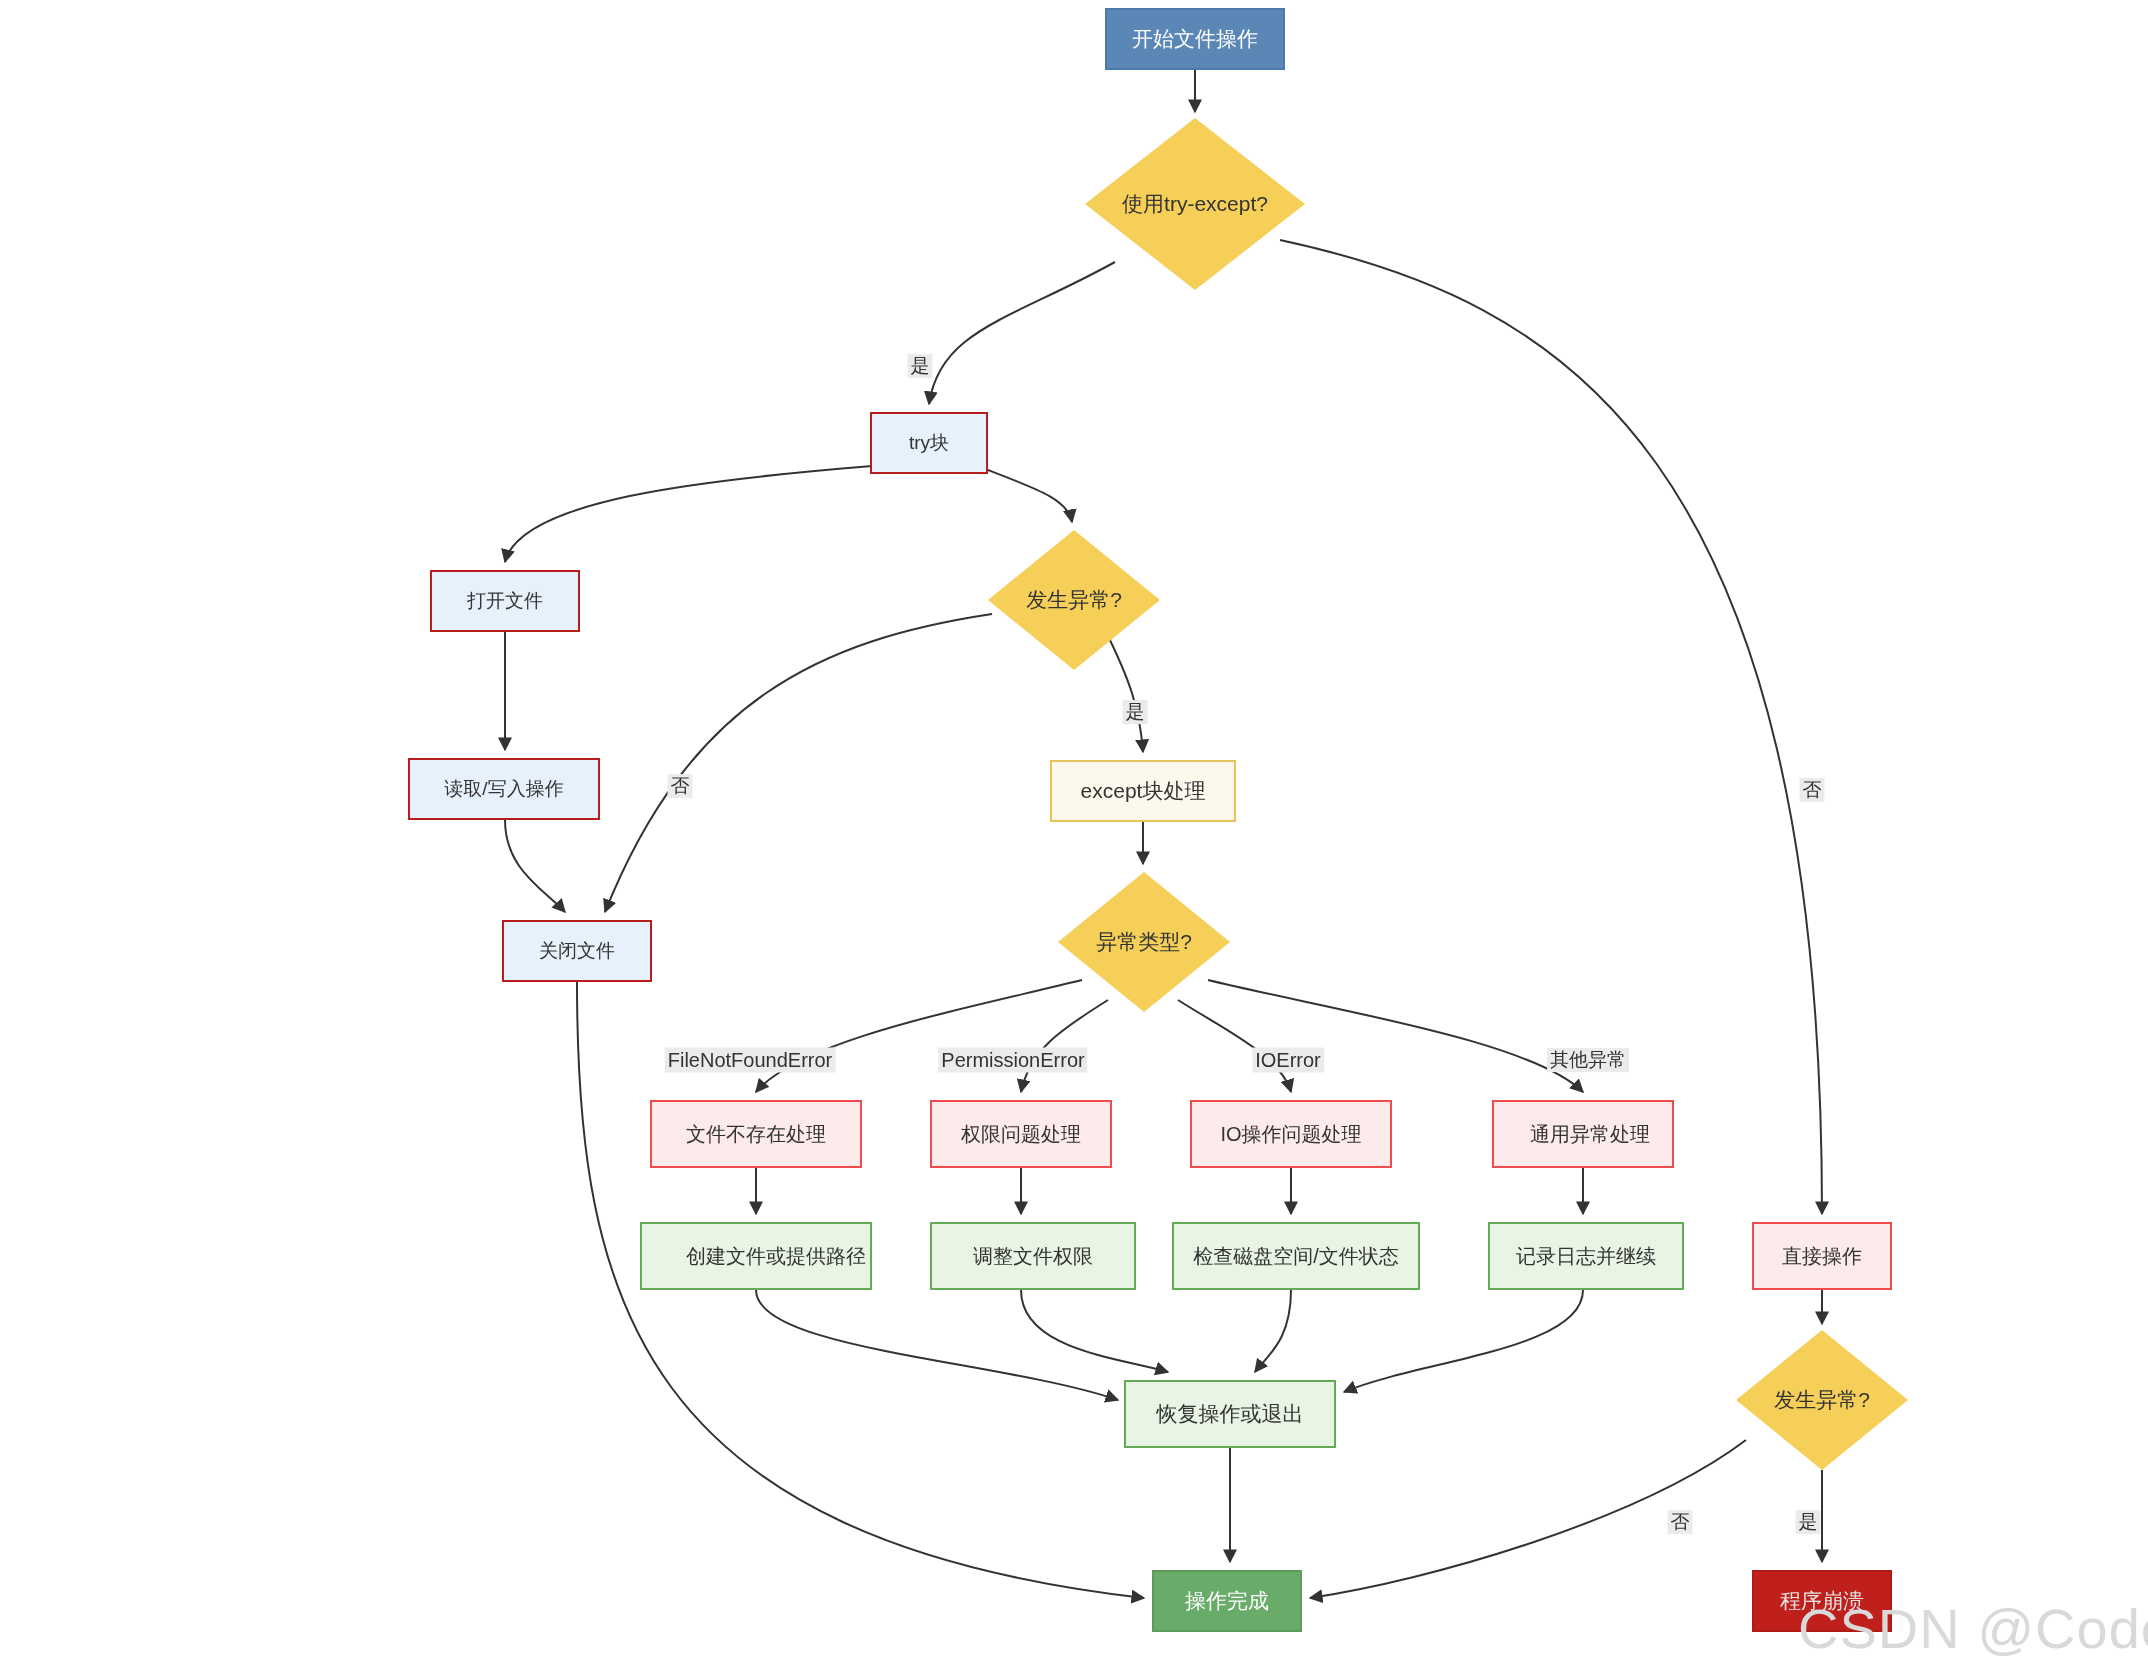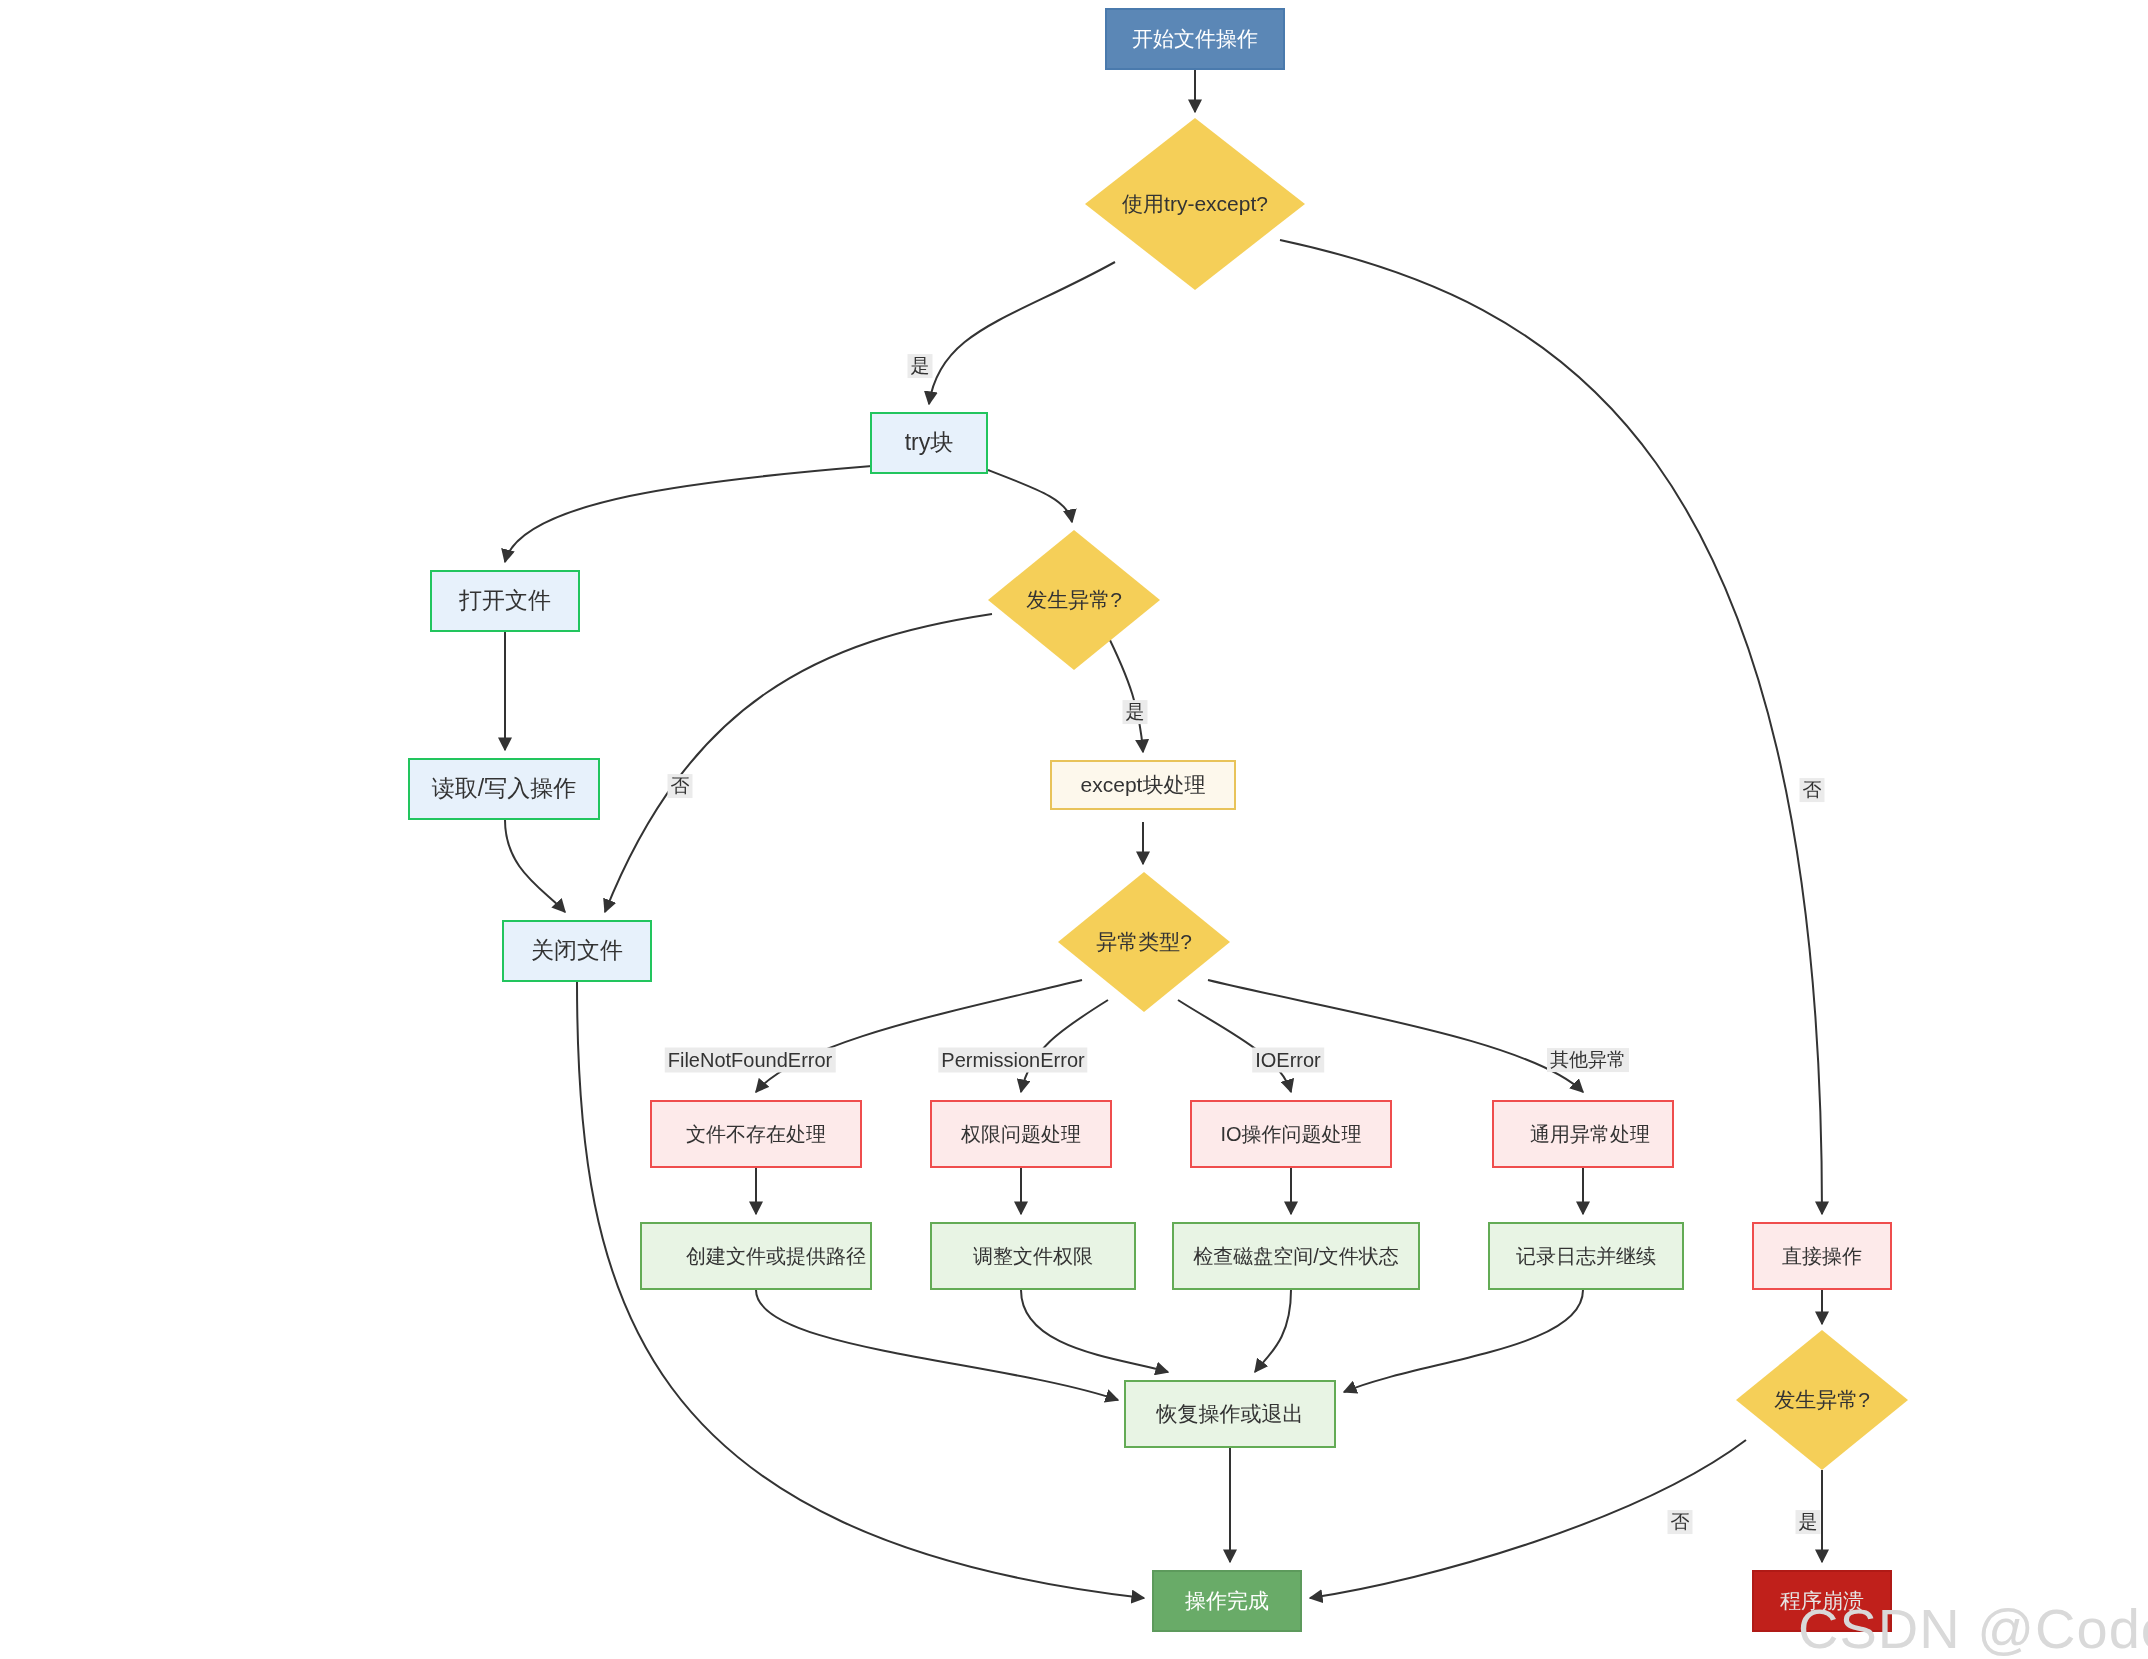--- a/index.html
+++ b/index.html
@@ -37,23 +37,23 @@
   }
   
   .n-start {
     background: #5b87b6;
     border: 2px solid #4a7aad;
     color: #ffffff;
     font-size: 21px;
   }
   .n-process {
     background: #e7f1fb;
-    border: 2px solid #22c55e;
-    color: #333333;
-    font-size: 23px;
+    border: 2px solid #b91c1c;
+    color: #333333;
+    font-size: 19px;
   }
   .n-except {
     background: #fdf8ec;
     border: 2px solid #e8c35a;
     color: #333333;
     font-size: 21px;
   }
   .n-error {
     background: #fdeaea;
     border: 2px solid #ef4d4d;
@@ -214,21 +214,21 @@
 
   <div class="node n-process" style="left:502px; top:920px; width:150px; height:62px;">
     <span>关闭文件</span>
   </div>
 
   <div class="decision" style="left:988px; top:530px; width:172px; height:140px;">
     <span class="dshape"></span>
     <span class="dlabel">发生异常?</span>
   </div>
 
-  <div class="node n-except" style="left:1050px; top:760px; width:186px; height:50px;">
+  <div class="node n-except" style="left:1050px; top:760px; width:186px; height:62px;">
     <span>except块处理</span>
   </div>
 
   <div class="decision" style="left:1058px; top:872px; width:172px; height:140px;">
     <span class="dshape"></span>
     <span class="dlabel">异常类型?</span>
   </div>
 
   <div class="node n-error" style="left:650px; top:1100px; width:212px; height:68px;">
     <span>文件不存在处理</span>

